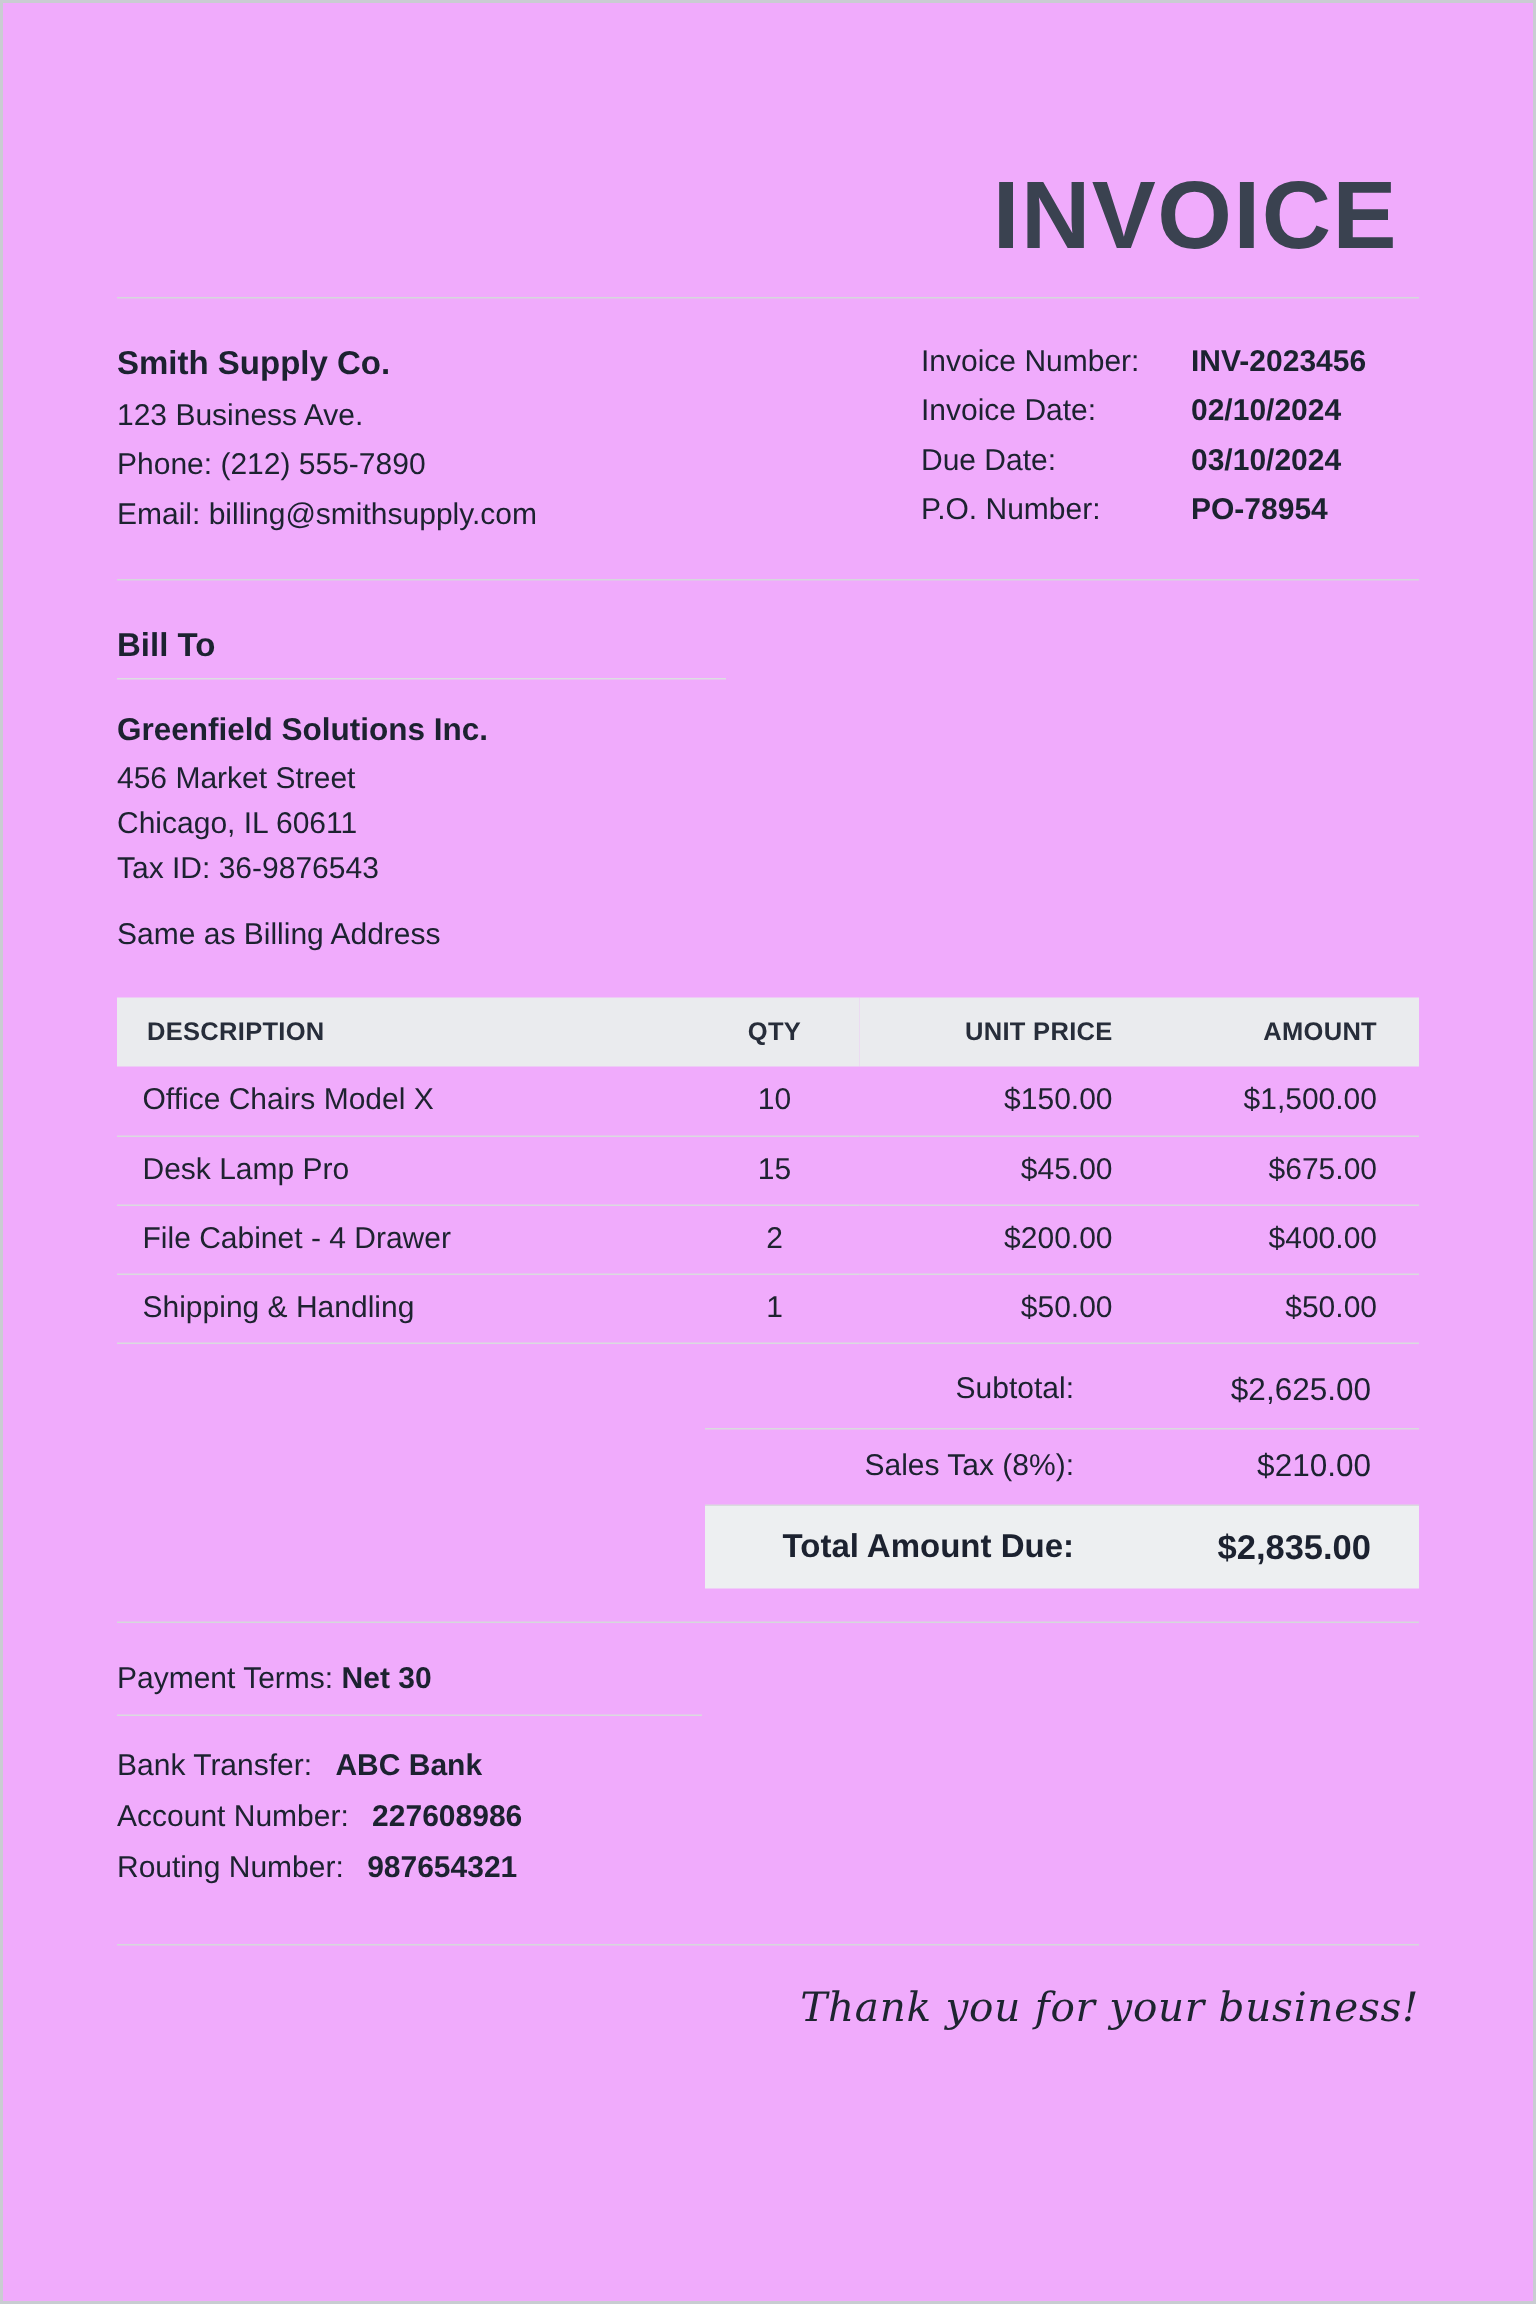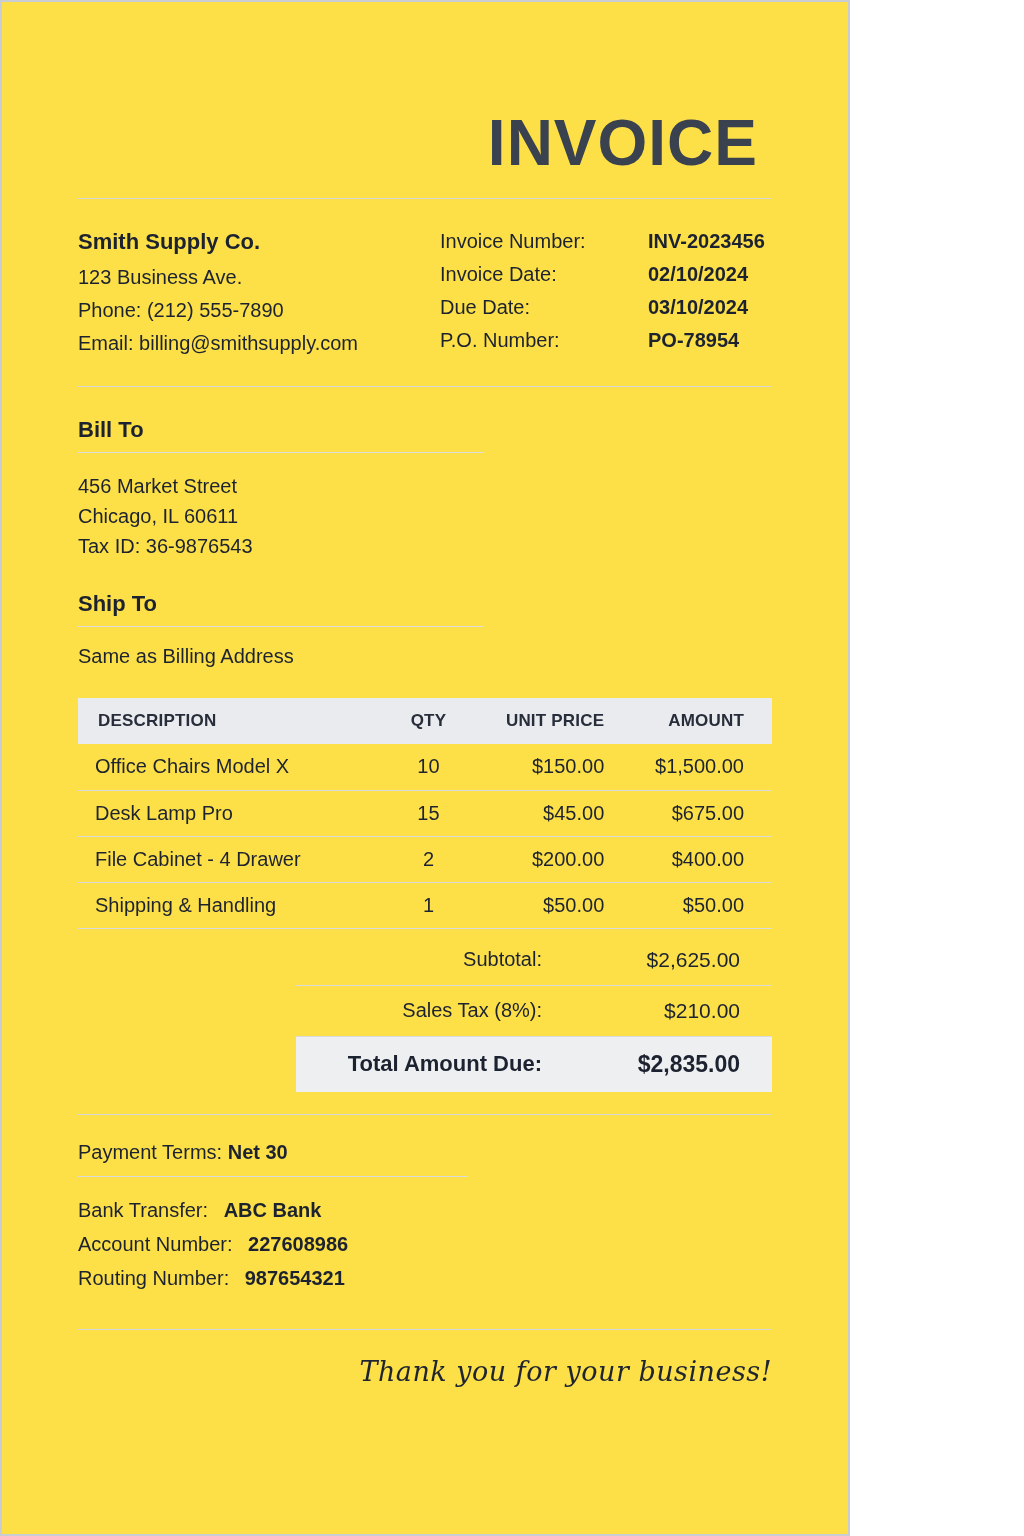--- a/index.html
+++ b/index.html
@@ -4,22 +4,22 @@
 <style>
   * { margin: 0; padding: 0; box-sizing: border-box; }
   html, body { background: #ffffff; }
   body {
     width: 1024px; height: 1536px;
     font-family: "Liberation Sans", "DejaVu Sans", sans-serif;
     color: #1c2230;
     overflow: hidden;
   }
   .page {
-    width: 850px; height: 1536px;
-    background: #fde047;
+    width: 1024px; height: 1536px;
+    background: #f0abfc;
     border: 2px solid #c9ccd2;
     padding: 0 76px;
     overflow: hidden;
   }
   .invoice-title {
     padding-top: 108px;
     text-align: right;
     padding-right: 14px;
     font-size: 64px;
     font-weight: 800;
@@ -38,21 +38,21 @@
   .divider.before-footer { margin-top: 34px; }
 
   .header-info {
     display: flex;
     justify-content: space-between;
     margin-top: 26px;
   }
   .company { font-size: 20px; line-height: 33px; }
   .company-name { font-size: 22px; font-weight: 700; line-height: 34px; margin-bottom: 2px; }
   .meta { width: 332px; font-size: 20px; }
-  .meta-row { display: flex; line-height: 33px; gap: 28px; }
+  .meta-row { display: flex; line-height: 33px; }
   .meta-label { width: 180px; }
   .meta-value { font-weight: 700; }
 
   .section-heading {
     margin-top: 30px;
     font-size: 22px;
     font-weight: 700;
     width: 406px;
     padding-bottom: 9px;
     border-bottom: 1px solid #dcdee2;
@@ -173,26 +173,26 @@
         <span class="meta-label">P.O. Number:</span>
         <span class="meta-value">PO-78954</span>
       </div>
     </div>
   </div>
 
   <hr class="divider after-header">
 
   <div class="section-heading">Bill To</div>
   <div class="address">
+    <div class="address-name">Greenfield Solutions Inc.</div>
     <div>456 Market Street</div>
     <div>Chicago, IL 60611</div>
     <div>Tax ID: 36-9876543</div>
   </div>
 
-  <div class="section-heading">Ship To</div>
   <div class="ship-note">Same as Billing Address</div>
 
   <table class="items">
     <thead>
       <tr>
         <th class="c-desc">DESCRIPTION</th>
         <th class="c-qty">QTY</th>
         <th class="c-unit">UNIT PRICE</th>
         <th class="c-amt">AMOUNT</th>
       </tr>

